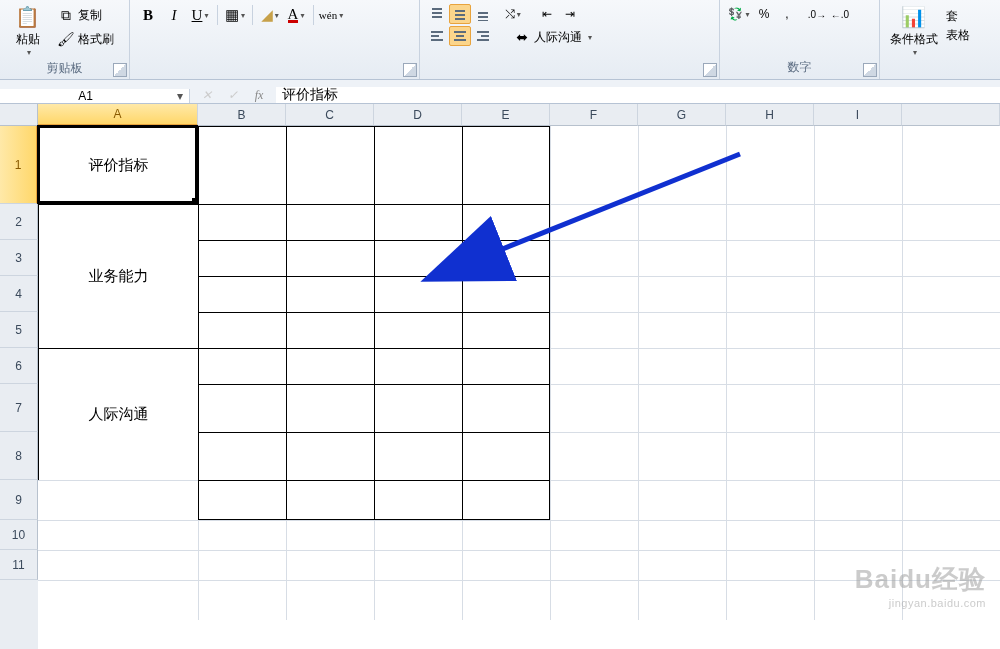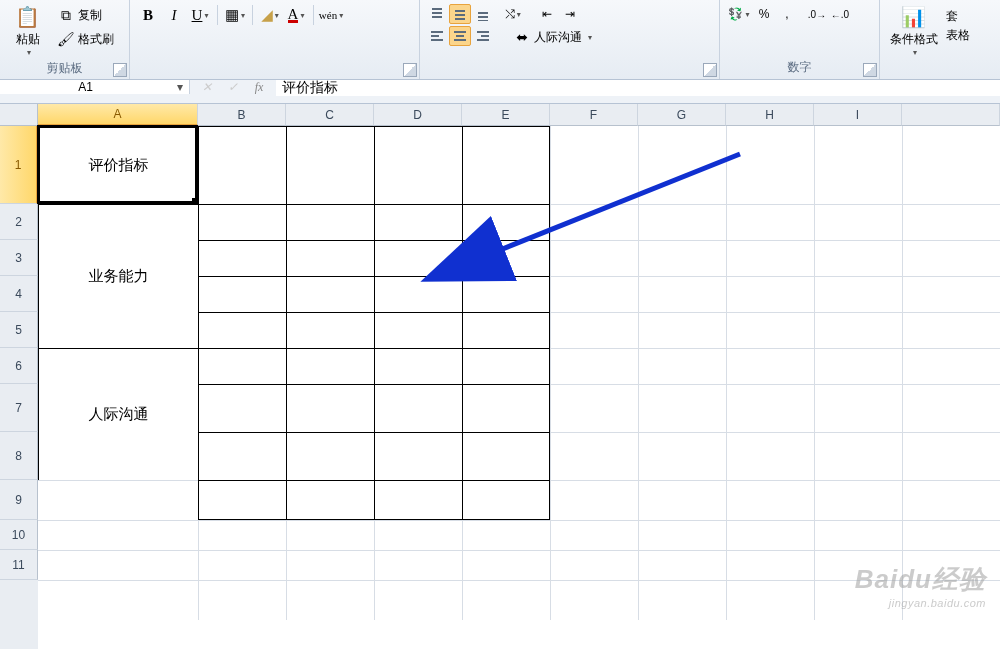--- a/index.html
+++ b/index.html
@@ -23,21 +23,21 @@
 .font-toggle { width:24px; height:22px; display:flex; align-items:center; justify-content:center; cursor:pointer; border-radius:2px; font-family:"Times New Roman",serif; font-size:15px; }
 .dd-arrow { font-size:8px; color:#555; padding-left:2px; }
 
 .align-row { display:flex; gap:1px; }
 .align-btn { width:22px; height:20px; display:flex; align-items:center; justify-content:center; cursor:pointer; border-radius:2px; }
 .align-btn.active { background:#fbd58b; border:1px solid #e8a33d; }
 
 .corner-launcher { width:14px; height:14px; border:1px solid #9aa8ba; position:absolute; right:2px; bottom:2px; cursor:pointer; background:linear-gradient(135deg,#fff 50%,#cfd8e3 50%); }
 
 
-.namebar { display:flex; align-items:flex-start; height:24px; border-bottom:1px solid #b6c3d4; background:#eef2f7; }
+.namebar { display:flex; align-items:flex-end; height:24px; border-bottom:1px solid #b6c3d4; background:#eef2f7; }
 .namebox { width:190px; border-right:1px solid #c8d2df; display:flex; align-items:center; background:#fff; }
 .namebox-val { flex:1; padding:0 8px; text-align:center; font-family:Arial; }
 .namebox-dd { width:18px; text-align:center; color:#555; cursor:pointer; }
 .fx-btns { display:flex; align-items:center; gap:8px; padding:0 8px; color:#aaa; }
 .fx-btn { cursor:pointer; width:18px; text-align:center; font-style:italic; font-family:"Times New Roman"; color:#888;}
 .formula-input { flex:1; background:#fff; border:none; padding:0 6px; font-size:14px; font-family:"Microsoft YaHei"; outline:none; }
 
 
 .grid-wrap { position:relative; display:flex; height:545px; }
 .corner-cell { width:38px; height:22px; background:#e9edf2; border-right:1px solid #b7c1cd; border-bottom:1px solid #b7c1cd; position:absolute; left:0; top:0; z-index:3; }
@@ -56,21 +56,21 @@
 
 .data-cell { position:absolute; display:flex; align-items:center; justify-content:center; font-size:15px; background:#fff; }
 
 .sel-border { position:absolute; border:3px solid #000; background:transparent; pointer-events:none; z-index:5; }
 .sel-handle { position:absolute; width:7px; height:7px; background:#000; right:-4px; bottom:-4px; }
 
 
 .arrow-svg { position:absolute; pointer-events:none; z-index:8; }
 
 
-.watermark { position:absolute; right:14px; bottom:40px; color:rgba(160,160,160,.55); font-family:Arial; text-align:right; z-index:9; pointer-events:none;font-style:italic;}
+.watermark { position:absolute; right:14px; bottom:40px; color:rgba(160,160,160,.55); font-family:Arial; text-align:right; z-index:9; pointer-events:none;}
 .watermark .big { font-size:26px; font-weight:bold; letter-spacing:1px; }
 .watermark .small { font-size:11px; letter-spacing:.5px; }
 
 
 .rel { position:relative; }
 </style>
 </head>
 <body>
 
 <div class="ribbon">

